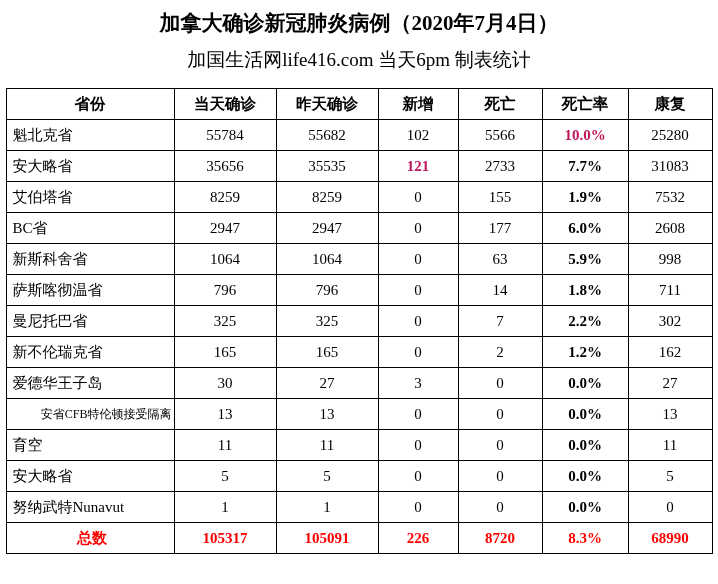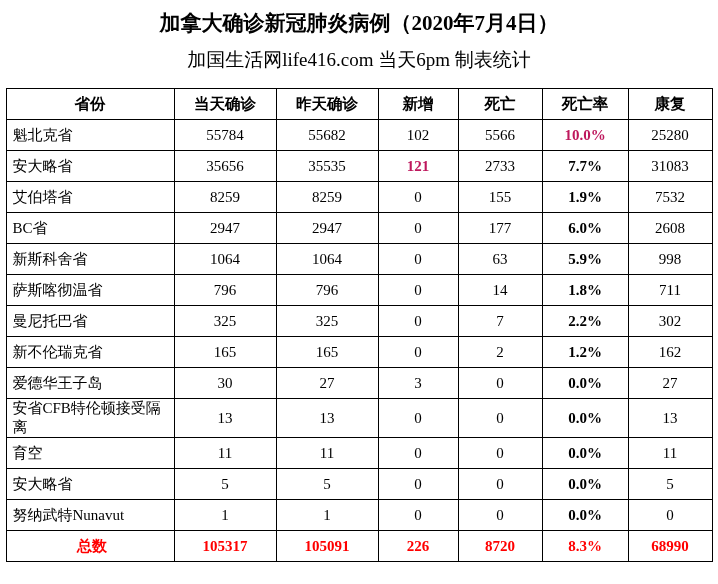--- a/index.html
+++ b/index.html
@@ -53,21 +53,22 @@
   th {
     font-weight: bold;
     font-size: 15.5px;
   }
   td.prov {
     text-align: left;
     padding-left: 6px;
     font-weight: normal;
   }
   td.small {
-    font-size: 15px;
+    font-size: 12px;
+    text-align: right;
   }
   td.rate {
     font-weight: bold;
     text-align: center;
   }
   td.red {
     color: #be185d;
     font-weight: bold;
   }
   tr.total td {

